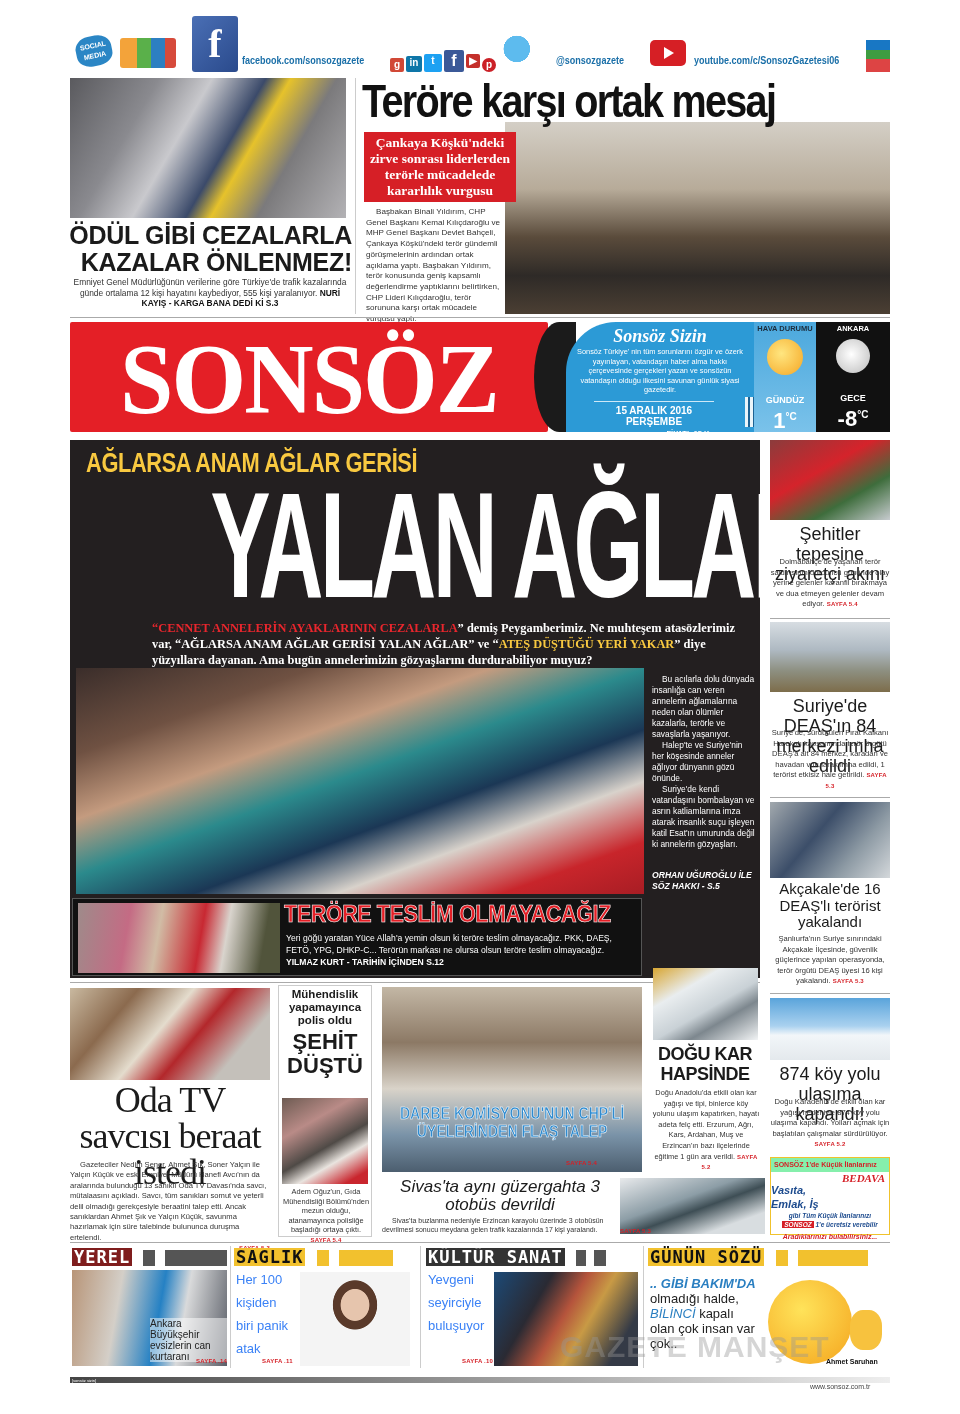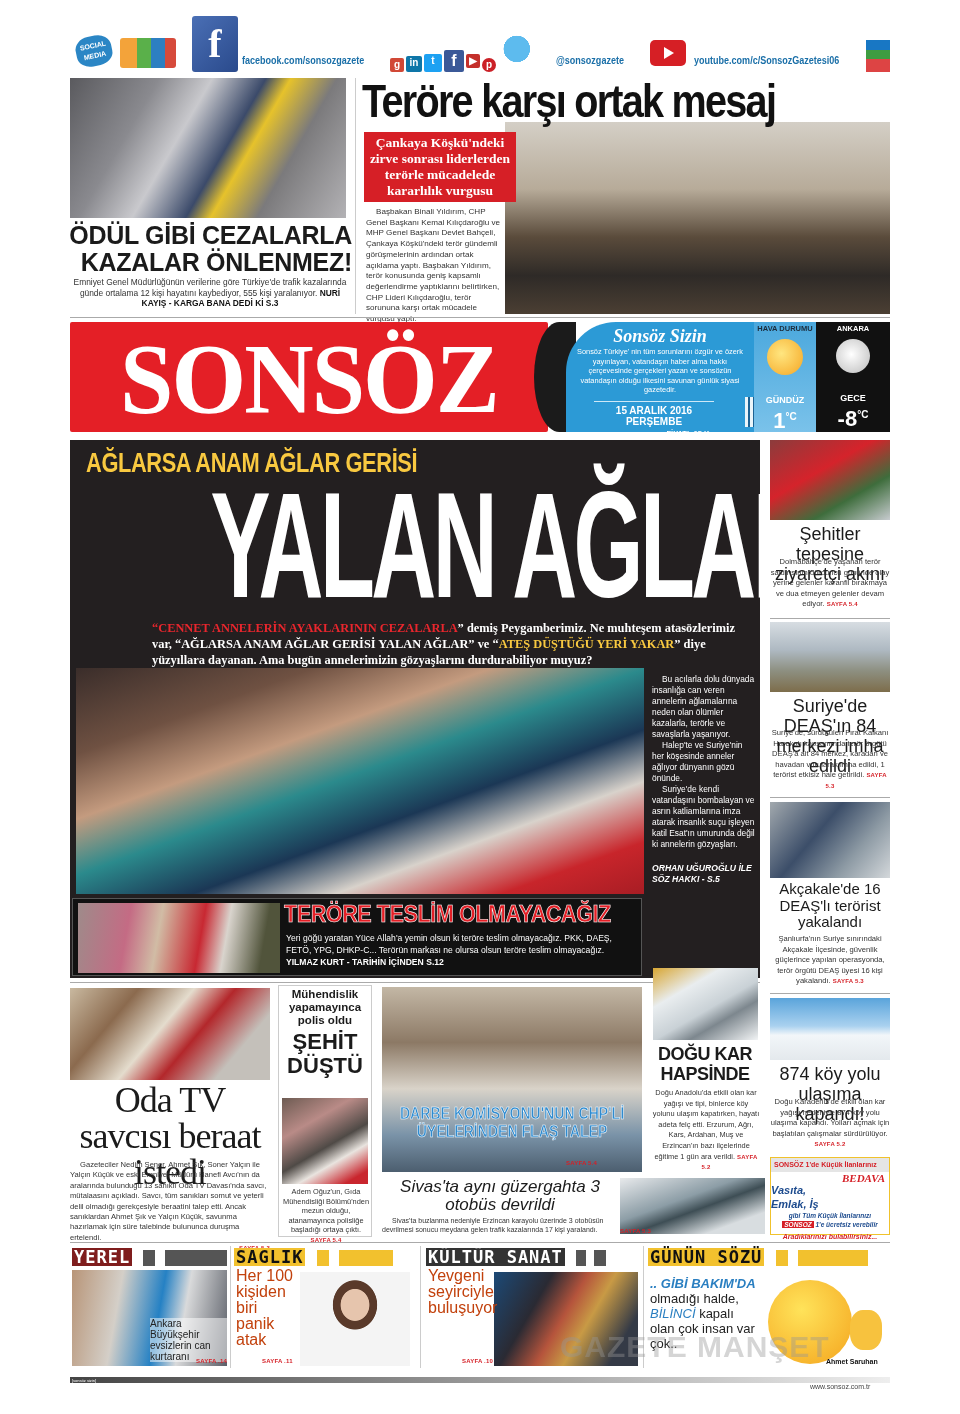--- a/index.html
+++ b/index.html
@@ -51,21 +51,21 @@
 
 .main{left:70px;top:440px;width:690px;height:538px;background:#231f20}
 .kicker{left:86px;top:446px;font:bold 28px/34px "Liberation Sans",sans-serif;color:#f9c940;letter-spacing:-.5px;transform:scaleX(.78);transform-origin:left;white-space:nowrap}
 .bighead{left:74px;top:470px;width:682px;font:bold 150px/150px "Liberation Sans",sans-serif;color:#fff;text-align:center;letter-spacing:-6px;transform:scaleX(.6);transform-origin:center;white-space:nowrap}
 .lead{left:152px;top:620px;width:600px;font:bold 12.4px/16.2px "Liberation Serif",serif;color:#fff}
 .lead .r{color:#e8262d}
 .lead .y{color:#f9c940}
 .main-img{left:76px;top:668px;width:568px;height:226px;background:linear-gradient(160deg,#3a2d2a 0%,#6f5142 20%,#c49b7f 35%,#2b8a8c 48%,#1b3755 62%,#d8d2cb 74%,#c8252b 88%,#a81d24 100%)}
 .main-col{left:652px;top:674px;width:104px;font-size:8.4px;line-height:11px;color:#fff}
 .main-col p{text-indent:10px}
-.main-sig{font:italic bold 8.6px/10.6px "Liberation Sans",sans-serif;color:#fff;margin-top:13px}
+.main-sig{font:italic bold 8.6px/10.6px "Liberation Sans",sans-serif;color:#fff;margin-top:20px}
 .tt-box{left:72px;top:898px;width:570px;height:78px;background:#111;border:1px solid #555}
 .tt-img{left:78px;top:903px;width:202px;height:70px;background:linear-gradient(100deg,#9e8b8a 0%,#c46b84 25%,#d1bca5 40%,#c82832 60%,#d9d4cd 72%,#51543b 90%)}
 .tt-h{left:284px;top:900px;font:bold 24px/28px "Liberation Sans",sans-serif;color:#e41f26;transform:scaleX(.9);transform-origin:left;white-space:nowrap;-webkit-text-stroke:.6px #fff;letter-spacing:-.5px}
 .tt-b{left:286px;top:932px;width:352px;font-size:8.6px;line-height:12px;color:#fff}
 
 
 .rc-img{position:absolute;left:770px;width:120px}
 .rc-h{position:absolute;left:766px;width:128px;text-align:center;font-size:18px;line-height:20px;color:#1b1b1b}
 .rc-b{position:absolute;left:768px;width:124px;font-size:7.6px;line-height:10.5px;color:#333;text-align:center}
 .hr{position:absolute;height:1px;background:#aaa}
@@ -81,34 +81,34 @@
 .muh-b{left:282px;top:1187px;width:88px;font-size:7.4px;line-height:9.6px;color:#333;text-align:center}
 .darbe-img{left:382px;top:987px;width:260px;height:185px;background:linear-gradient(180deg,#c3b7a5 0%,#8c7965 30%,#d9d3c9 55%,#7a93a8 80%,#4c5e6f 100%)}
 .darbe-h{left:382px;top:1105px;width:260px;font:bold 16px/18px "Liberation Sans",sans-serif;color:#2e8bd0;text-align:center;-webkit-text-stroke:.5px #fff;transform:scaleX(.88)}
 .sivas-h{left:382px;top:1178px;width:236px;font:italic 17px/18px "Liberation Sans",sans-serif;color:#1b1b1b;text-align:center}
 .sivas-b{left:382px;top:1216px;width:240px;font-size:7px;line-height:9.4px;color:#333}
 .sivas-img{left:620px;top:1178px;width:145px;height:56px;background:linear-gradient(160deg,#e8eaec 0%,#8c9da6 40%,#3e4e55 55%,#d8dde0 80%)}
 .dogu-img{left:653px;top:968px;width:105px;height:72px;background:linear-gradient(150deg,#d8a633 0%,#e9edef 30%,#c9d1d6 55%,#7d878e 70%,#f2f4f5 100%)}
 .dogu-h{left:646px;top:1044px;width:118px;font:bold 18px/20px "Liberation Sans",sans-serif;color:#1b1b1b;text-align:center;letter-spacing:-.5px}
 .dogu-b{left:652px;top:1088px;width:108px;font-size:7.4px;line-height:10.6px;color:#333;text-align:center}
 .ad-box{left:770px;top:1157px;width:120px;height:78px;border:1px solid #f0c22c;background:#fff}
-.ad-bar{height:14px;background:#e5e5e5;font:bold 7px/14px "Liberation Sans",sans-serif;color:#d51f26;padding-left:3px}
+.ad-bar{height:14px;background:#86efac;font:bold 7px/14px "Liberation Sans",sans-serif;color:#d51f26;padding-left:3px}
 .ad-bar b{font:italic bold 11px "Liberation Serif",serif;color:#d51f26;float:right;margin-right:4px}
 .ad-l1{font:italic bold 11px/14px "Liberation Sans",sans-serif;color:#1d4b8e;text-align:left;margin-top:11px}
 .ad-l2{font:italic bold 6.5px/9px "Liberation Sans",sans-serif;color:#1d4b8e;text-align:center}
 .ad-l3{font:italic bold 6.5px/10px "Liberation Sans",sans-serif;color:#1d4b8e;text-align:center}
 .ad-l3 span{background:#d51f26;color:#fff;padding:0 2px}
 .ad-l4{font:italic bold 7px/10px "Liberation Sans",sans-serif;color:#d51f26;text-align:center;margin-top:2px}
 
 
 .sect{position:absolute;top:1248px;height:18px;font:bold 17px/18px "DejaVu Sans Mono",monospace;letter-spacing:1px;white-space:nowrap}
 .sect .lbl{display:inline-block;padding:0 2px}
 .sect .dots{display:inline-block;vertical-align:middle}
 .bot-img{position:absolute}
-.bot-t{position:absolute;font-size:16px;line-height:16px;color:#c2410c}
+.bot-t{position:absolute;font-size:13px;line-height:23px;color:#3b82f6}
 .footer{left:70px;top:1377px;width:820px;height:6px;background:linear-gradient(90deg,#444,#aaa 60%,#eee)}
 .foot-l{left:72px;top:1378px;font-size:4px;color:#fff}
 .foot-r{left:810px;top:1383px;font-size:7px;color:#444}
 .watermark{left:560px;top:1330px;font:bold 30px "Liberation Sans",sans-serif;color:rgba(150,150,150,.4);letter-spacing:1px;white-space:nowrap}
 </style>
 </head>
 <body>
 
 <div class="social">
   <div class="abs" style="left:6px;top:22px;width:36px;height:30px;background:#2b86c5;border-radius:40%;color:#fff;font:bold 7px/10px 'Liberation Sans',sans-serif;text-align:center;padding-top:5px;transform:rotate(-12deg)">SOCIAL MEDIA</div>

